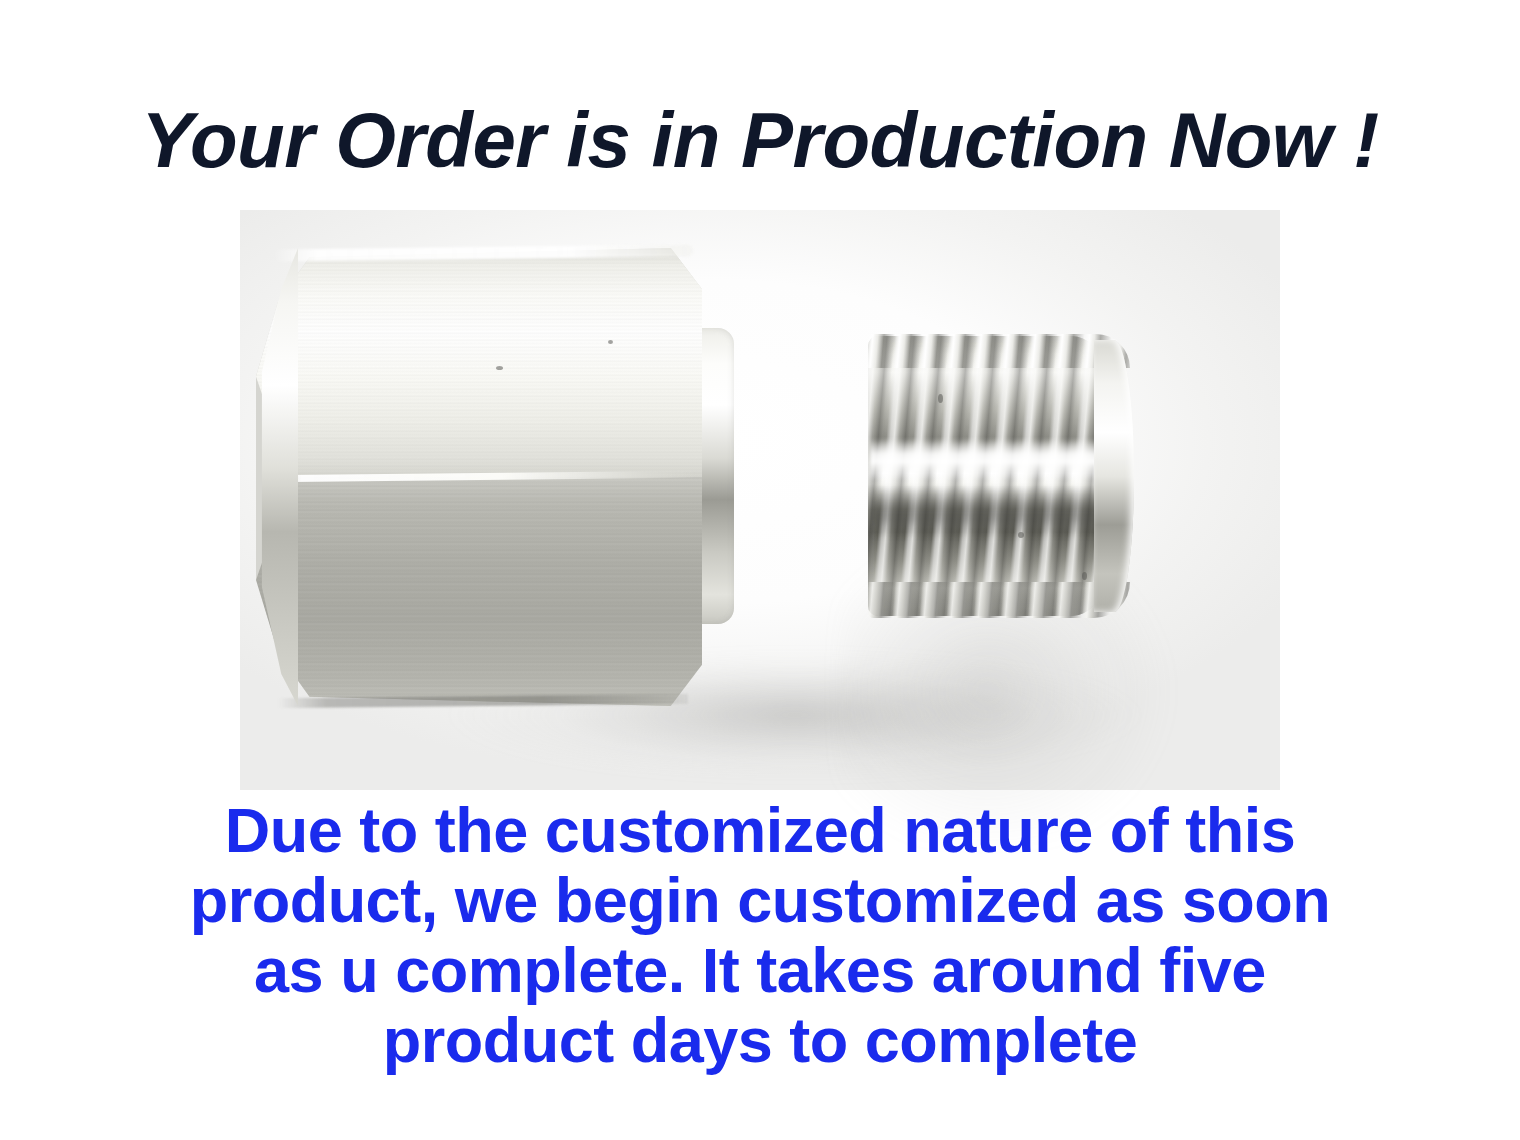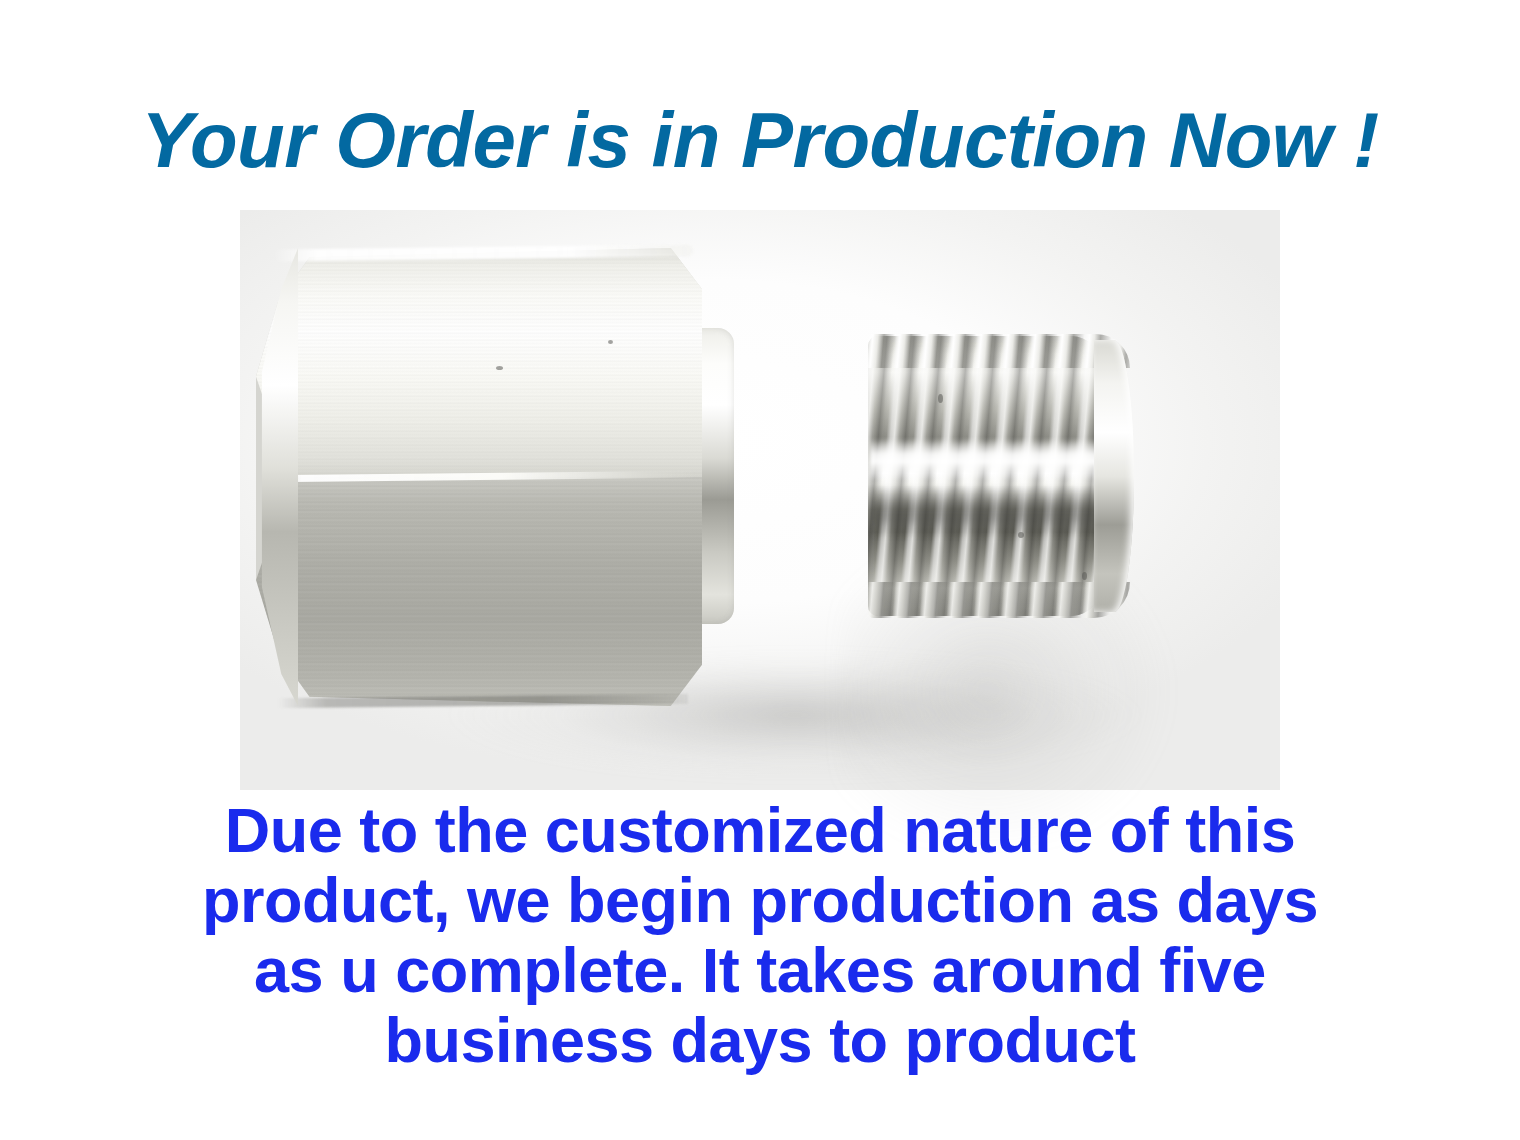--- a/index.html
+++ b/index.html
@@ -25,21 +25,21 @@
     left: 0;
     top: 96px;
     width: 1520px;
     text-align: center;
     font-family: "Liberation Sans", sans-serif;
     font-weight: bold;
     font-style: italic;
     font-size: 78px;
     line-height: 88px;
     letter-spacing: -0.5px;
-    color: #0369a1;
+    color: #0f172a;
     white-space: nowrap;
   }
 
   
   .photo-stage {
     position: absolute;
     left: 240px;
     top: 210px;
     width: 1040px;
     height: 580px;
@@ -439,18 +439,18 @@
         <div class="hex-leftcap"></div>
         <div class="speck" style="left:240px; top:118px; width:7px; height:4px;"></div>
         <div class="speck" style="left:352px; top:92px;  width:5px; height:4px;"></div>
       </div>
 
     </div>
   </div>
 
   <div class="body-copy">
     <span class="line">Due to the customized nature of this</span>
-    <span class="line">product, we begin production as days</span>
+    <span class="line">product, we begin customized as soon</span>
     <span class="line">as u complete. It takes around five</span>
-    <span class="line">business days to product</span>
+    <span class="line">product days to complete</span>
   </div>
 
 </div>
 
 </body></html>

